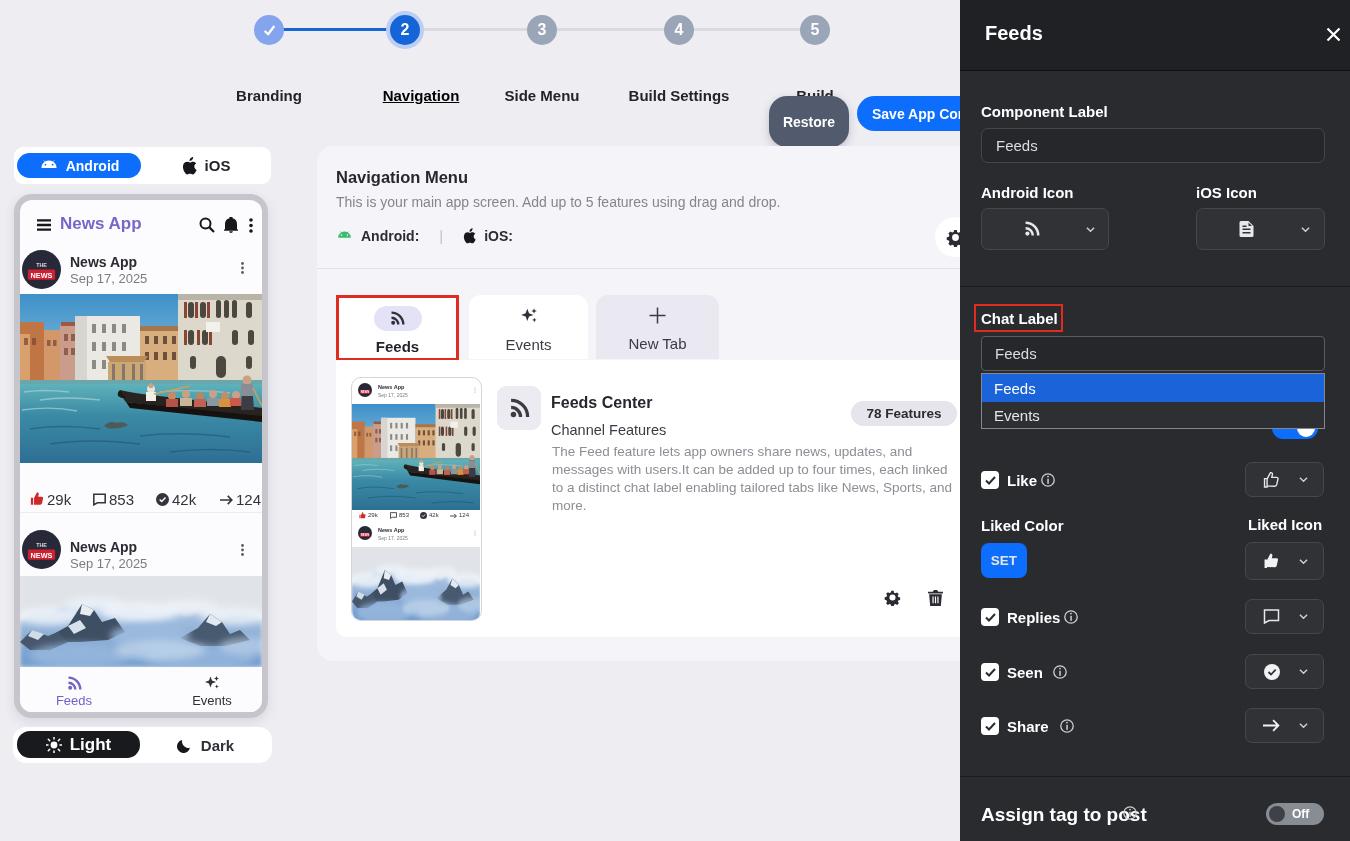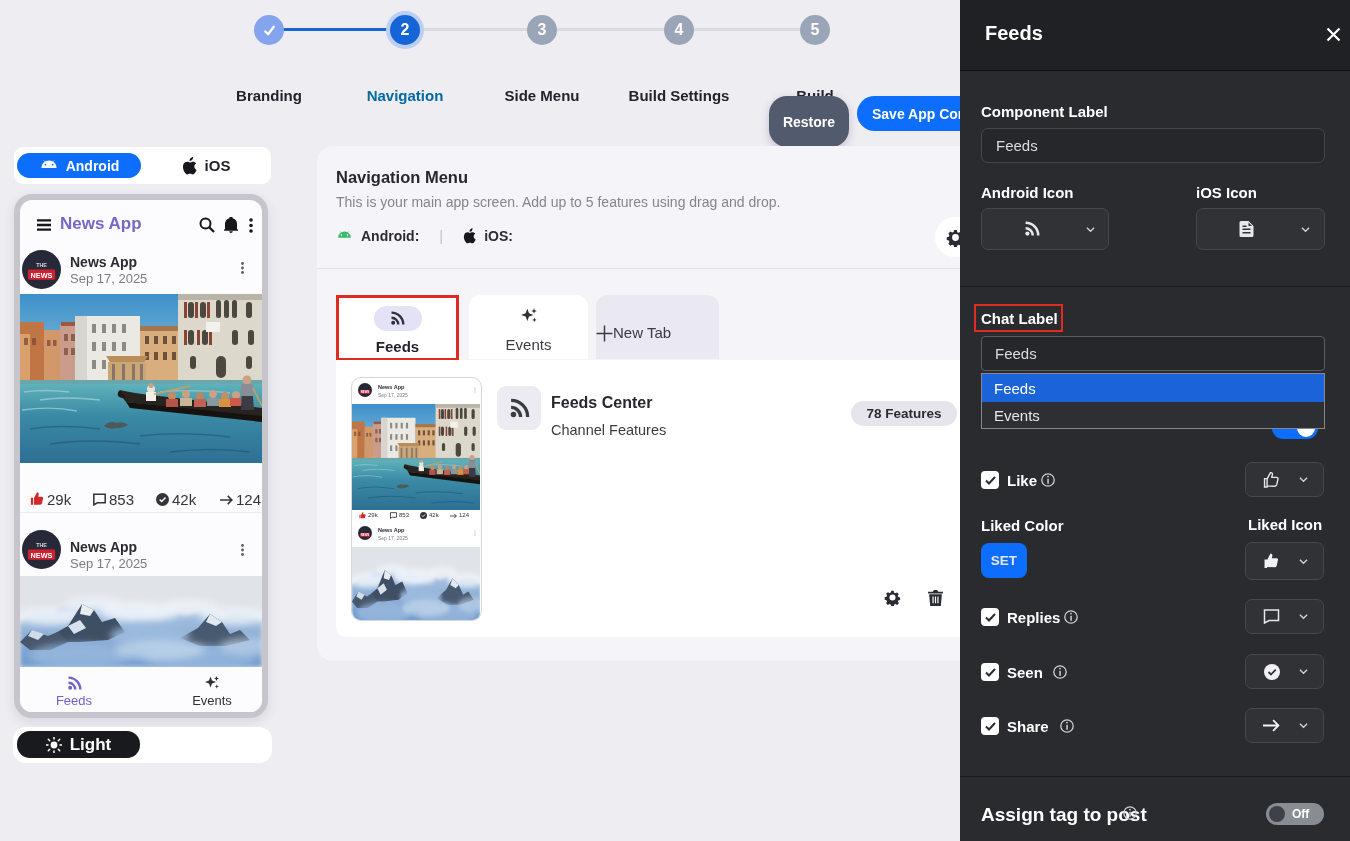--- a/index.html
+++ b/index.html
@@ -216,21 +216,21 @@
 
   <div class="abs step-circle" style="left:254px;top:15px;background:#85a4ee;">
     <svg width="15" height="15" viewBox="0 0 16 16">
         <path d="M3.5 9 L6.5 12 L12.5 4" stroke="#fff" stroke-width="2.4" fill="none" stroke-linecap="round" stroke-linejoin="round"></path>
       </svg>
   </div>
   <div class="abs step-label" style="left:219px;top:50px;width:100px;">Branding</div>
 
   <div class="abs" style="left:386px;top:11px;width:38px;height:38px;border-radius:50%;background:#bccef4;"></div>
   <div class="abs step-circle" style="left:390px;top:15px;background:#1565d8;">2</div>
-  <div class="abs step-label" style="left:355px;top:50px;width:100px;color:#0369a1;">Navigation</div>
+  <div class="abs step-label" style="left:371px;top:50px;width:100px;color:#000000;text-decoration:underline;">Navigation</div>
 
   <div class="abs step-circle" style="left:527px;top:15px;background:#9aa5b8;">3</div>
   <div class="abs step-label" style="left:492px;top:50px;width:100px;">Side Menu</div>
 
   <div class="abs step-circle" style="left:664px;top:15px;background:#9aa5b8;">4</div>
   <div class="abs step-label" style="left:609px;top:50px;width:140px;">Build Settings</div>
 
   <div class="abs step-circle" style="left:800px;top:15px;background:#9aa5b8;">5</div>
   <div class="abs step-label" style="left:765px;top:50px;width:100px;">Build</div>
 </div>
@@ -350,20 +350,25 @@
 
   <div class="abs" style="left:13px;top:727px;width:259px;height:36px;background:#fff;border-radius:13px;"></div>
   <div class="abs pillbtn" style="left:17px;top:731px;width:123px;height:27px;background:#191a1e;border-radius:13px;font-size:17px;gap:8px;">
     <svg width="16" height="16" viewBox="0 0 16 16" fill="#fff">
         <circle cx="8" cy="8" r="3.4"></circle>
         <g stroke="#fff" stroke-width="1.5" stroke-linecap="round">
           <path d="M8 0v2M8 14v2M0 8h2M14 8h2M2.3 2.3l1.4 1.4M12.3 12.3l1.4 1.4M2.3 13.7l1.4-1.4M12.3 3.7l1.4-1.4"></path>
         </g>
       </svg>
     Light</div>
+  <div class="abs" style="left:140px;top:727px;width:131px;height:36px;display:flex;align-items:center;justify-content:center;gap:9px;font-size:15px;font-weight:700;color:#2f3038;">
+    <svg width="15" height="15" viewBox="0 0 16 16" fill="#17181c">
+        <path d="M13.8 10.5A7 7 0 0 1 5.5 2.2 7 7 0 1 0 13.8 10.5z"></path>
+      </svg>
+    Dark</div>
 </div>
 
 <div id="middle" class="abs" style="left:317px;top:146px;width:700px;height:515px;background:#f5f4f8;border-radius:16px;">
   <div class="abs" style="left:19px;top:22px;font-size:16.5px;font-weight:700;color:#27272f;">Navigation Menu</div>
   <div class="abs" style="left:19px;top:48px;font-size:14px;color:#85858d;">This is your main app screen. Add up to 5 features using drag and drop.</div>
   <div class="abs" style="left:19px;top:81px;display:flex;align-items:center;gap:8px;">
     <svg width="17" height="10" viewBox="0 0 20 12" fill="#3dba6e">
         <path d="M14.2 1.8 15.6.2c.1-.15 0-.3-.15-.2L13.8 1.5A7.3 7.3 0 0 0 10 .5c-1.4 0-2.7.36-3.8 1L4.55 0c-.15-.1-.3.05-.15.2l1.4 1.6A7.1 7.1 0 0 0 2.5 8h15a7.1 7.1 0 0 0-3.3-6.2z"></path>
         <circle cx="6.4" cy="4.7" r=".9" fill="#fff"></circle>
         <circle cx="13.6" cy="4.7" r=".9" fill="#fff"></circle>
@@ -391,21 +396,21 @@
     <div style="margin-top:7px;font-size:15px;font-weight:700;color:#23242b;">Feeds</div>
   </div>
   <div class="abs" style="left:152px;top:149px;width:119px;height:64px;background:#fff;border-radius:12px 12px 0 0;display:flex;flex-direction:column;align-items:center;">
     <svg style="margin-top:12px;" width="18" height="18" viewBox="0 0 16 16" fill="#2f3038">
         <path d="M6.5 1.5 8 5.5l4 1.5-4 1.5-1.5 4L5 8.5 1 7l4-1.5z"></path>
         <path d="M12.5 1l.7 1.8 1.8.7-1.8.7-.7 1.8-.7-1.8L10 3.5l1.8-.7z"></path>
         <path d="M12.8 9.5l.6 1.4 1.4.6-1.4.6-.6 1.4-.6-1.4-1.4-.6 1.4-.6z"></path>
       </svg>
     <div style="margin-top:11px;font-size:15px;color:#3b3b43;">Events</div>
   </div>
-  <div class="abs" style="left:279px;top:149px;width:123px;height:64px;background:#eae8f0;border-radius:12px 12px 0 0;display:flex;flex-direction:row;align-items:center;">
+  <div class="abs" style="left:279px;top:149px;width:123px;height:64px;background:#eae8f0;border-radius:12px 12px 0 0;display:flex;flex-direction:column;align-items:center;">
     <svg style="margin-top:12px;" width="17" height="17" viewBox="0 0 16 16">
         <path d="M8 .5v15M.5 8h15" stroke="#3b3b43" stroke-width="1.4"></path>
       </svg>
     <div style="margin-top:11px;font-size:15px;color:#3b3b43;">New Tab</div>
   </div>
 
   <div class="abs" style="left:19px;top:214px;width:664px;height:277px;background:#fff;border-radius:0 10px 10px 10px;"></div>
 
   <div class="abs" style="left:34px;top:231px;width:131px;height:244px;background:#fff;border:1.5px solid #d5d4da;border-radius:10px;overflow:hidden;">
     <svg class="abs" style="left:6px;top:5px;" width="14" height="14" viewBox="0 0 40 40">
@@ -451,20 +456,21 @@
       </svg>
   </div>
 
   <div class="abs" style="left:180px;top:240px;width:44px;height:44px;background:#ecebf1;border-radius:9px;display:flex;align-items:center;justify-content:center;">
     <svg width="21" height="21" style="color:#3b3b43;">
         <use href="#rss"></use>
       </svg>
   </div>
   <div class="abs" style="left:234px;top:248px;font-size:16px;font-weight:700;color:#27272f;">Feeds Center</div>
   <div class="abs" style="left:234px;top:276px;font-size:14.5px;color:#3b3b43;">Channel Features</div>
+  <div class="abs" style="left:235px;top:297px;width:450px;font-size:13.5px;line-height:18px;color:#8d8d95;white-space:nowrap;">The Feed feature lets app owners share news, updates, and<br>messages with users.It can be added up to four times, each linked<br>to a distinct chat label enabling tailored tabs like News, Sports, and<br>more.</div>
   <div class="abs" style="left:534px;top:255px;width:106px;height:25px;background:#e6e4ec;border-radius:12.5px;display:flex;align-items:center;justify-content:center;font-size:13.5px;font-weight:700;color:#2b2c33;">78 Features</div>
 
   <div class="abs" style="left:558px;top:434px;width:35px;height:35px;border-radius:50%;background:#fff;display:flex;align-items:center;justify-content:center;">
     <svg width="17" height="17" viewBox="0 0 20 20" fill="#2b2c33">
         <path d="M19 12.9v-2.8l-2.2-.6a7 7 0 0 0-.6-1.5l1.1-2-2-2-2 1.1a7 7 0 0 0-1.5-.6L11.4 2H8.6L8 4.2a7 7 0 0 0-1.5.6l-2-1.1-2 2 1.1 2a7 7 0 0 0-.6 1.5l-2.2.6v2.8l2.2.6c.14.53.35 1 .6 1.5l-1.1 2 2 2 2-1.1c.47.25.97.46 1.5.6l.6 2.2h2.8l.6-2.2a7 7 0 0 0 1.5-.6l2 1.1 2-2-1.1-2c.25-.47.46-.97.6-1.5zM10 13.6a3.6 3.6 0 1 1 0-7.2 3.6 3.6 0 0 1 0 7.2z"></path>
       </svg>
   </div>
   <div class="abs" style="left:601px;top:434px;width:35px;height:35px;border-radius:50%;background:#fff;display:flex;align-items:center;justify-content:center;">
     <svg width="15" height="17" viewBox="0 0 14 16" fill="#2b2c33">
         <path d="M1 5h12l-1 11H2zM0 2.5h14v1.8H0zM4.5 2.5 5.5 1h3l1 1.5z"></path>

